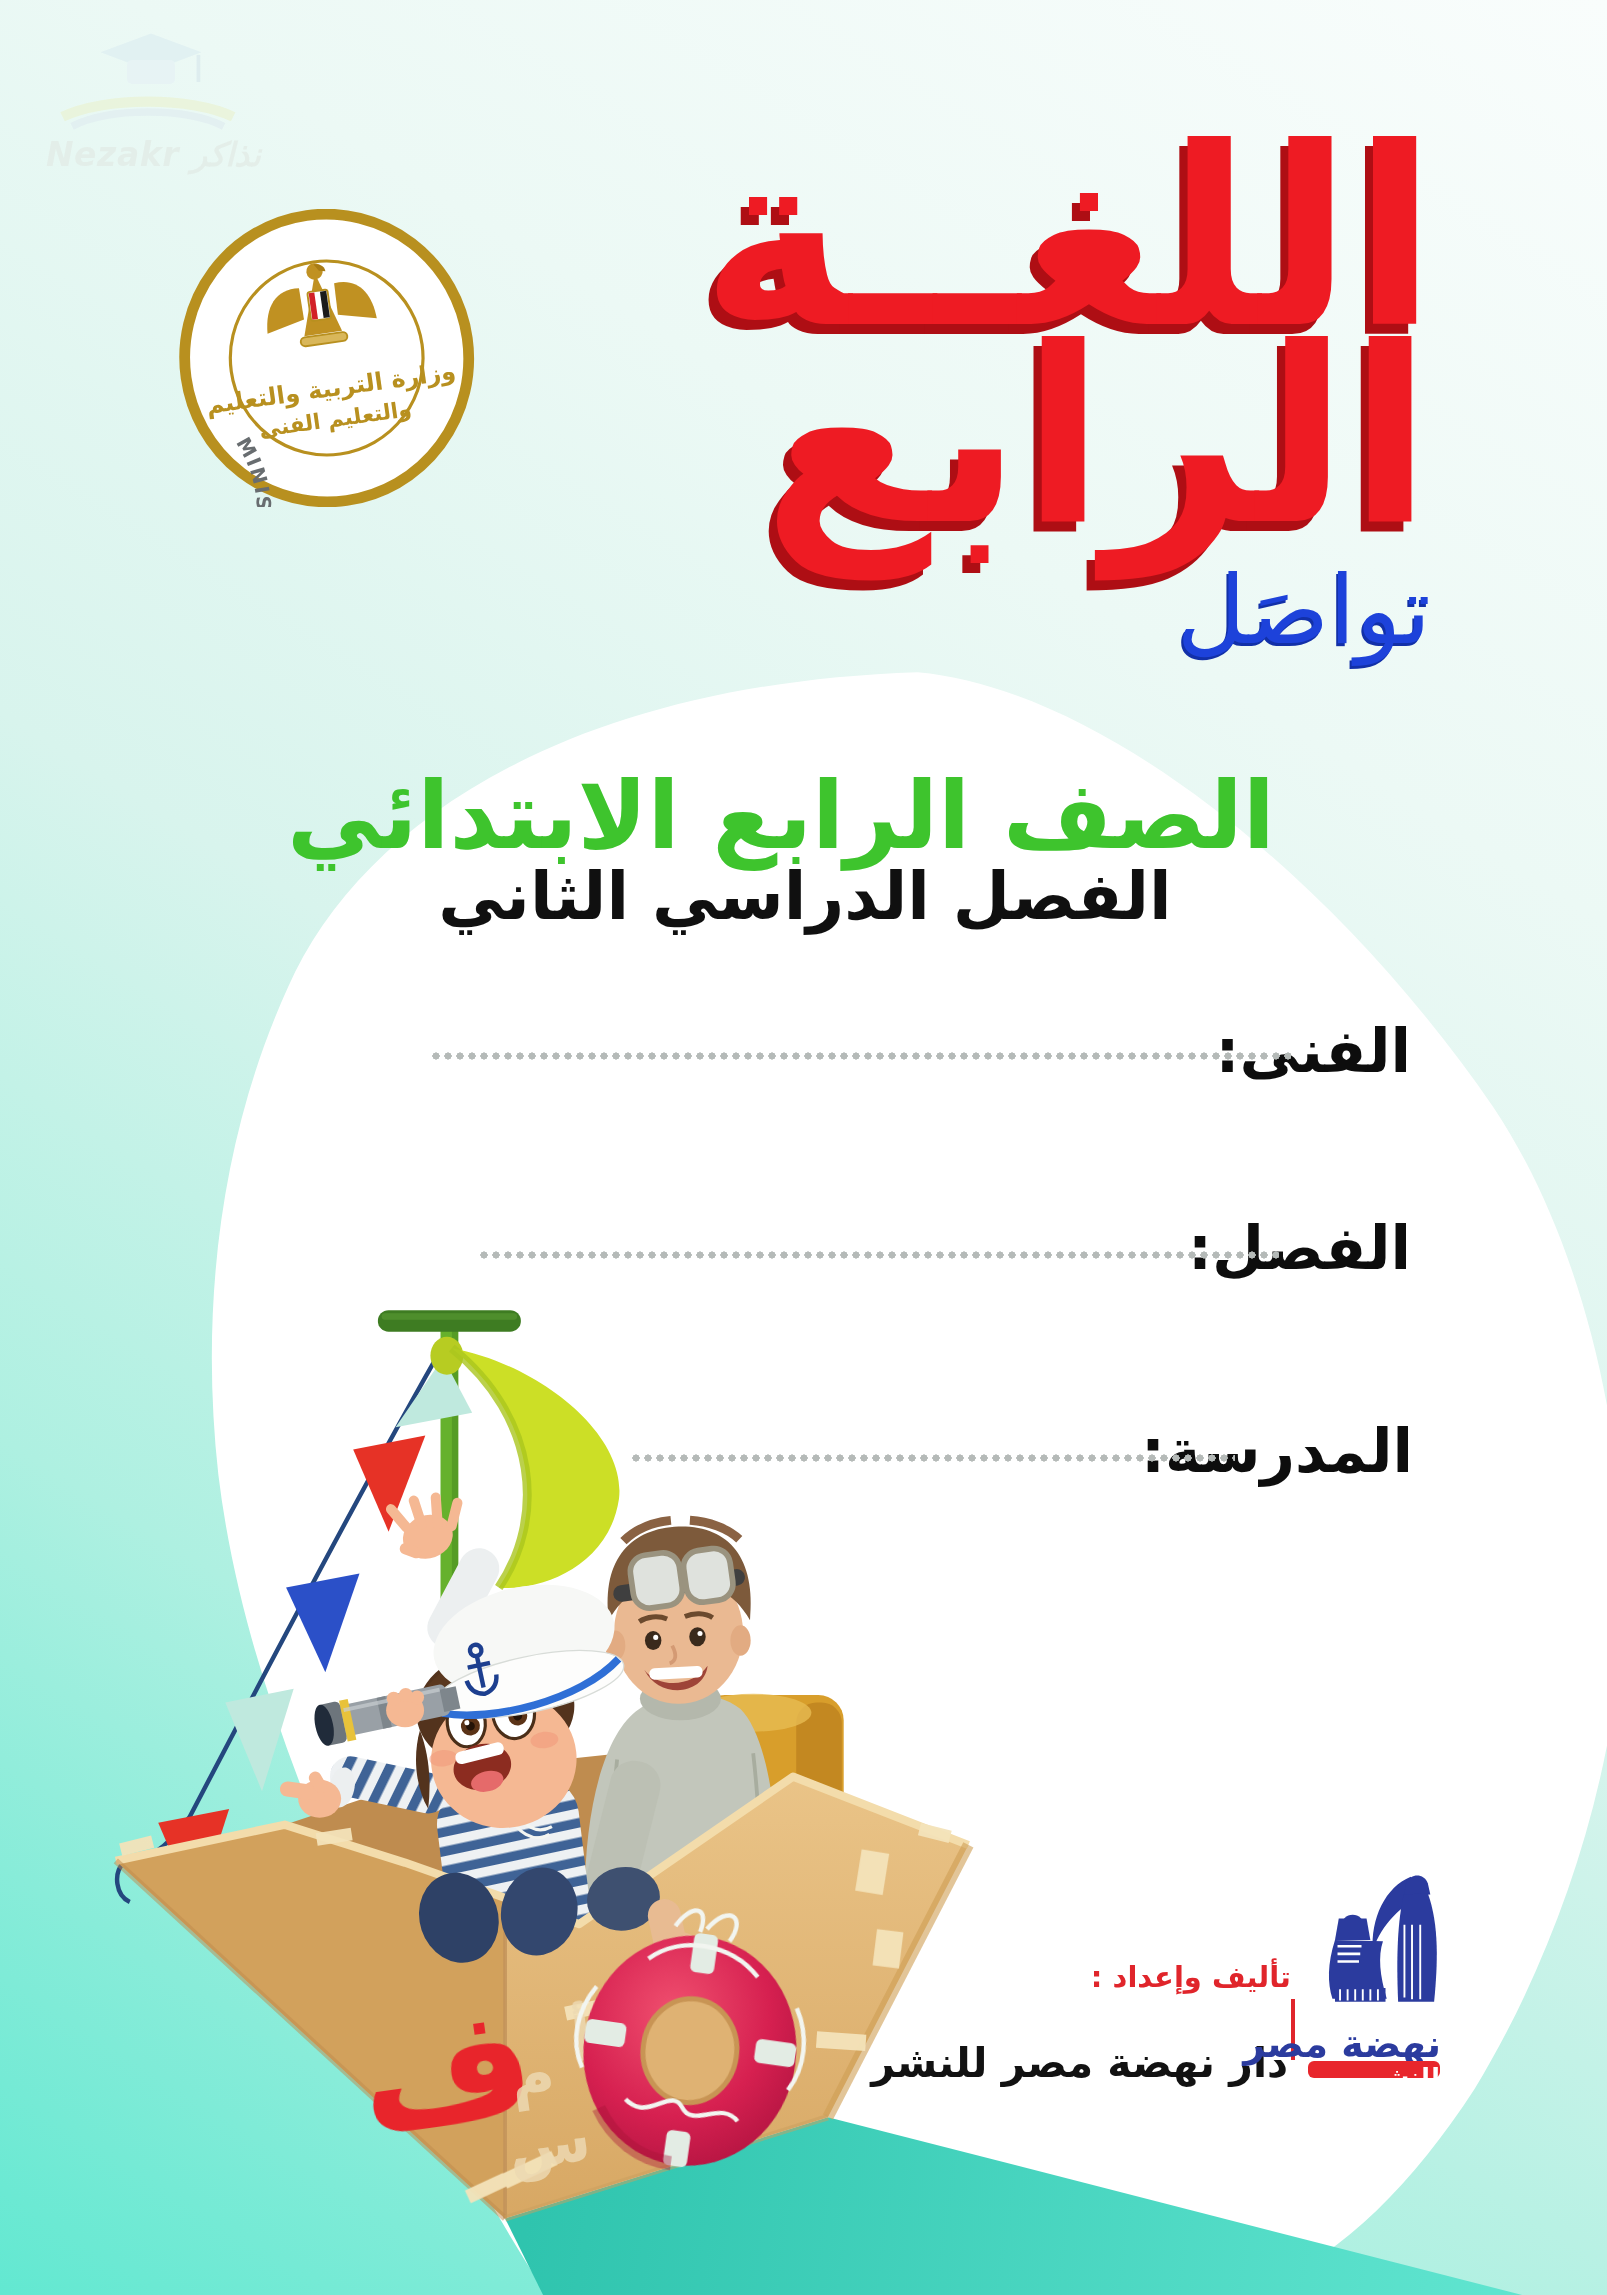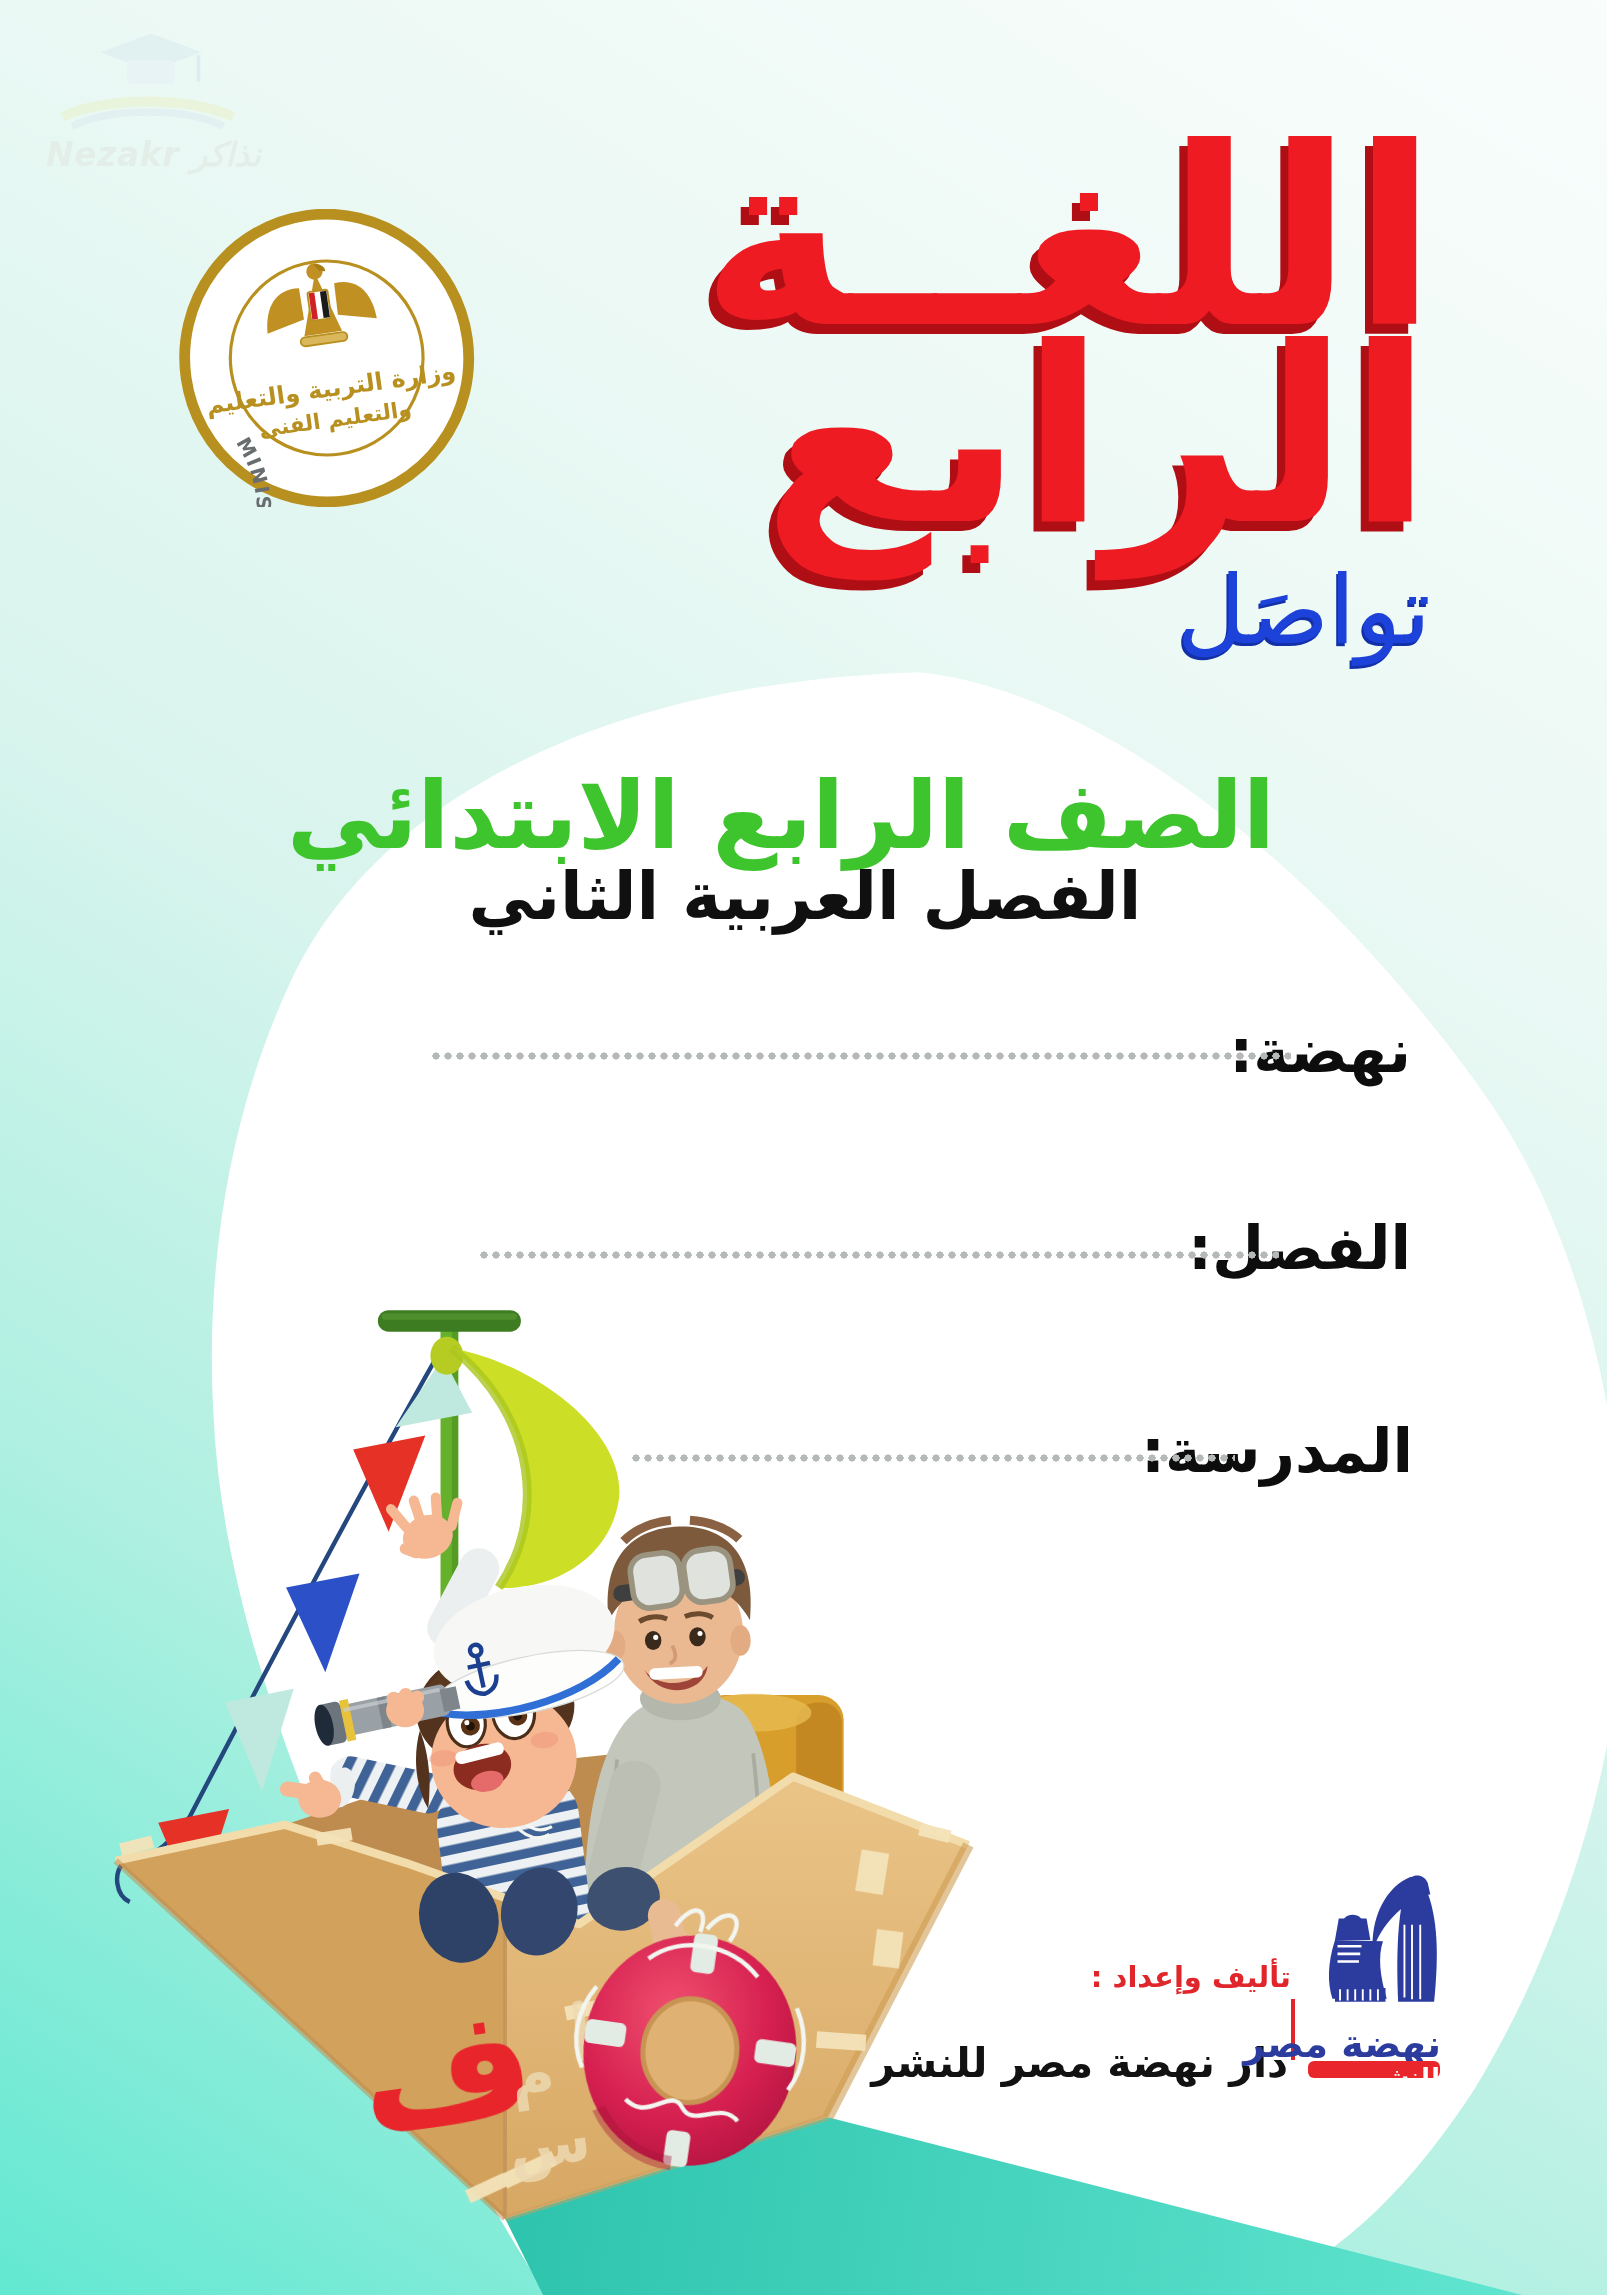--- a/index.html
+++ b/index.html
@@ -314,23 +314,23 @@
       <text x="233" y="296" text-anchor="middle" font-size="38" font-weight="bold" fill="#b8901f" direction="rtl" font-family="DejaVu Sans, sans-serif">وزارة التربية والتعليم</text>
       <text x="233" y="344" text-anchor="middle" font-size="34" font-weight="bold" fill="#b8901f" direction="rtl" font-family="DejaVu Sans, sans-serif">والتعليم الفنى</text>
     </g>
   </svg>
 
   <div class="title-line title1">اللغــة</div>
   <div class="title-line title2">الرابع</div>
   <div class="badge">تواصَل</div>
 
   <div class="abs grade1">الصف الرابع الابتدائي</div>
-  <div class="abs grade2">الفصل العربية الثاني</div>
-
-  <div class="field-label lbl-name">نهضة:</div>
+  <div class="abs grade2">الفصل الدراسي الثاني</div>
+
+  <div class="field-label lbl-name">الفنى:</div>
   <div class="dotline dl-name"></div>
   <div class="field-label lbl-class">الفصل:</div>
   <div class="dotline dl-class"></div>
   <div class="field-label lbl-school">المدرسة:</div>
   <div class="dotline dl-school"></div>
 
   <div class="credit credit-head">تأليف وإعداد :</div>
   <div class="credit credit-2">دار نهضة مصر للنشر</div>
   <div class="abs credit-divider"></div>
 

